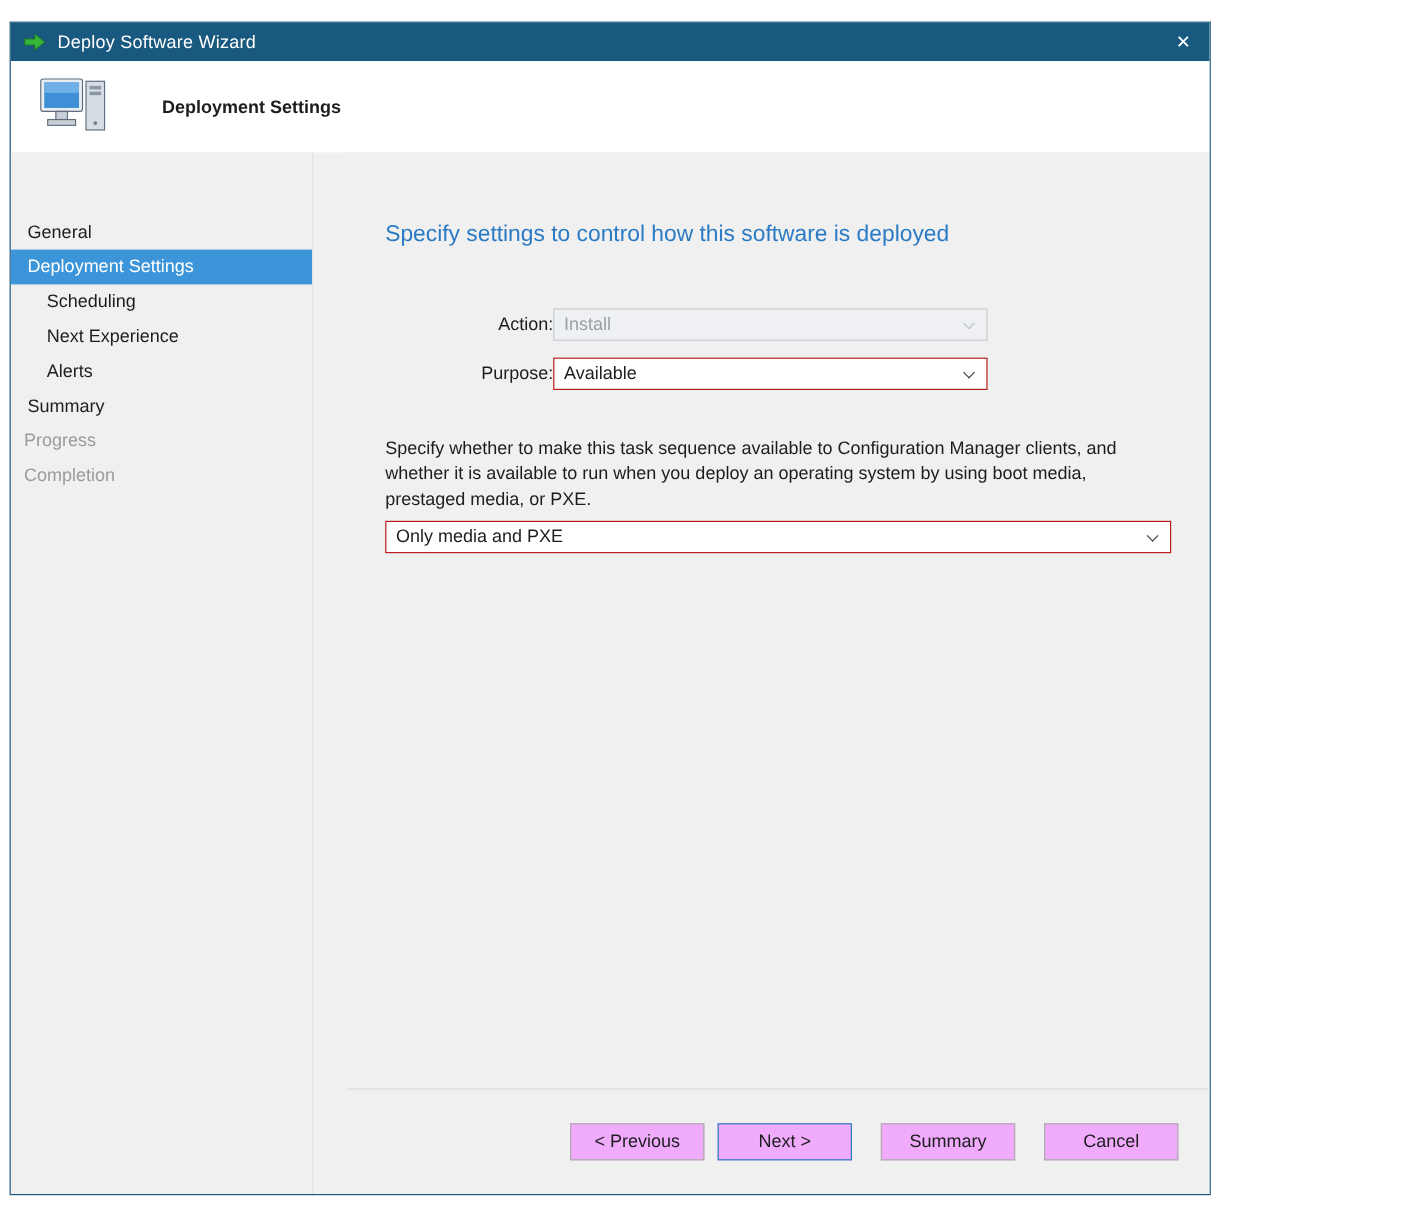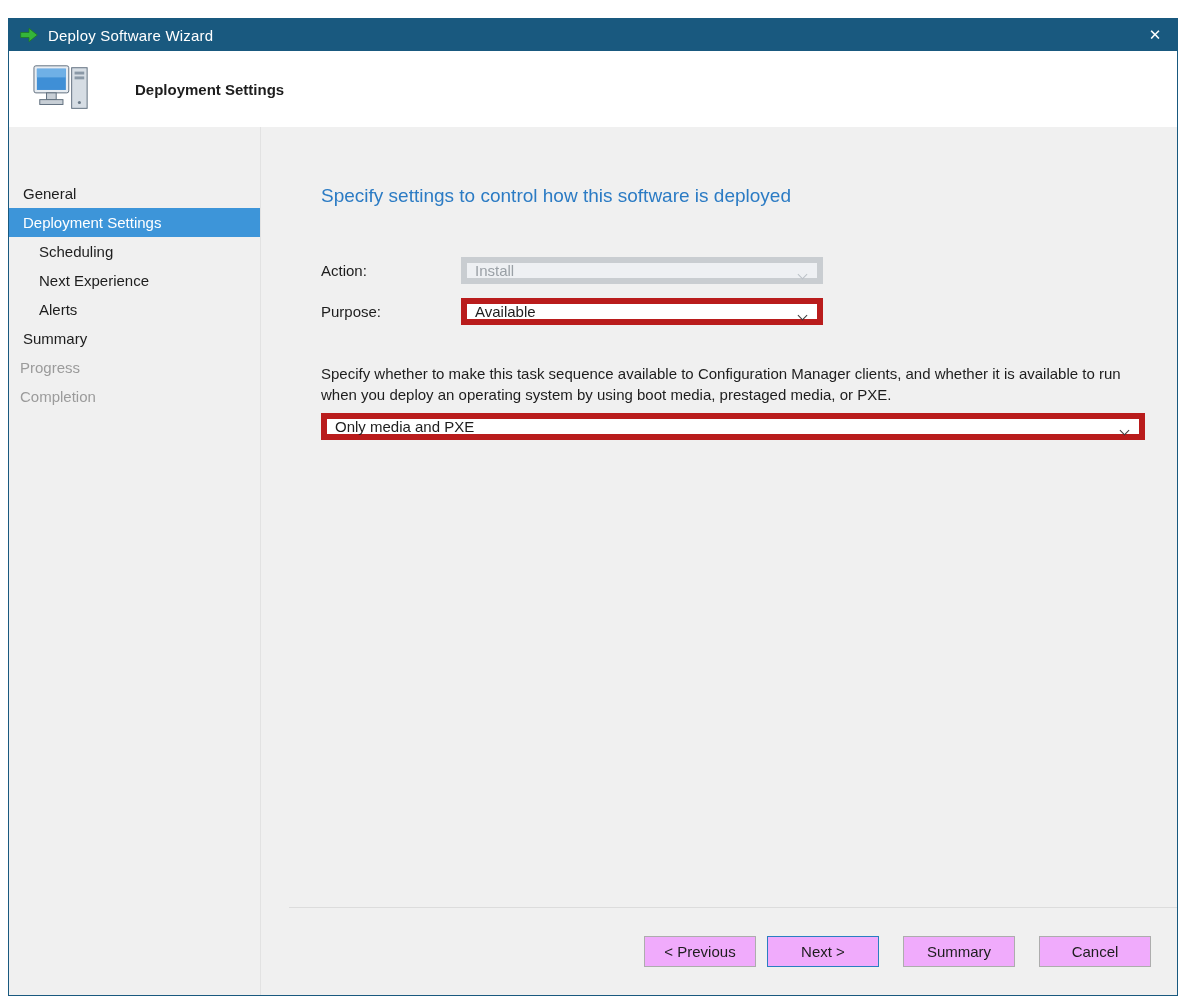--- a/index.html
+++ b/index.html
@@ -1,19 +1,19 @@
 <!DOCTYPE html>
 <html><head>
 <meta charset="utf-8">
 <style>
   * { margin:0; padding:0; box-sizing:border-box; }
   html,body { width:1186px; height:1006px; background:#ffffff;
               font-family:"Liberation Sans", sans-serif; color:#1d1d1d; }
 
-  .dialog { position:absolute; left:8px; top:18px; width:1170px; height:978px;
+  .dialog { position:absolute; left:8px; top:18px; width:1001px; height:978px;
             border:1px solid #19597f; background:#f0f0f0;
             display:flex; flex-direction:column; overflow:hidden; }
 
   
   .titlebar { flex:0 0 32px; background:#19597f; color:#ffffff;
               display:flex; align-items:center; padding:0 0 0 10px; font-size:15px; }
   .titlebar-icon { width:20px; height:20px; display:flex; align-items:center; }
   .titlebar-title { margin-left:9px; flex:1; letter-spacing:.2px; }
   .titlebar-close { width:44px; height:32px; display:flex; align-items:center;
                     justify-content:center; font-size:15px; cursor:pointer; }
@@ -33,24 +33,24 @@
               cursor:pointer; white-space:nowrap; }
   .nav-item.indent { padding-left:30px; }
   .nav-item.selected { background:#3d95d9; color:#ffffff; }
   .nav-item.disabled { color:#9b9b9b; cursor:default;padding-left:11px; }
 
   .main { flex:1; display:flex; flex-direction:column; min-width:0; background:#f0f0f0; }
   .content { flex:1; padding:58px 32px 0 32px; overflow:hidden; }
 
   .heading { font-size:19px; font-weight:400; color:#2b7bc4; margin-bottom:50px; }
 
-  .field-row { display:flex; align-items:center; margin-bottom:14px; }
+  .field-row { display:flex; align-items:center; margin-bottom:14px;text-align:right; }
   .field-label { width:140px; font-size:15px; }
 
-  .combo { width:362px; height:27px; border:6px solid #b91c1c; background:#ffffff;
+  .combo { width:362px; height:27px; border:1px solid #b91c1c; background:#ffffff;
            display:flex; align-items:center; padding:0 26px 0 8px; font-size:15px;
            position:relative; cursor:default; }
   .combo .chev { position:absolute; right:11px; top:8px; width:7px; height:7px;
                  border-right:1.4px solid #3c3c3c; border-bottom:1.4px solid #3c3c3c;
                  transform:rotate(45deg); }
   .combo.disabled { background:#eef0f3; border-color:#c9cdd1; color:#9aa0a6; }
   .combo.disabled .chev { border-color:#bcc2c8; }
   .combo.full { width:100%; margin-top:7px; }
 
   .desc { margin-top:38px; font-size:15px; line-height:1.42; max-width:810px; }

